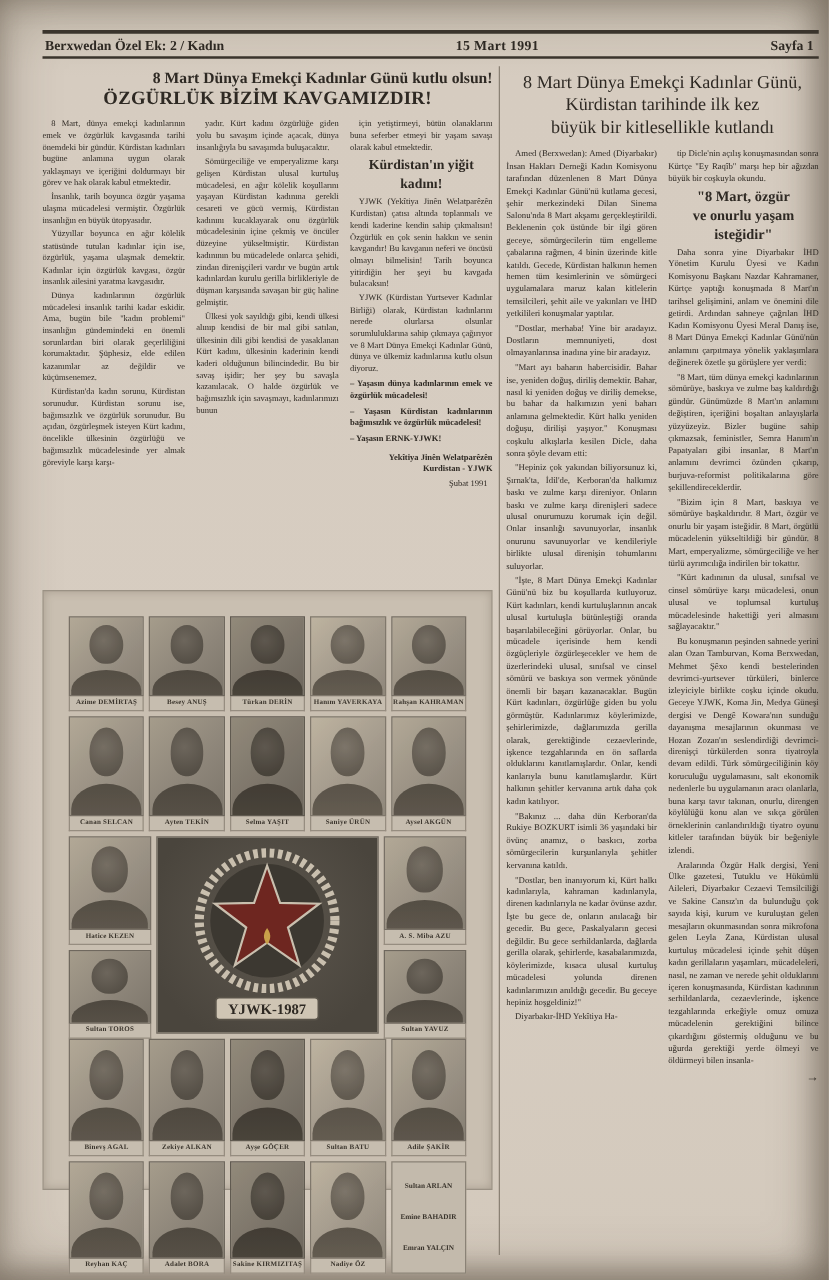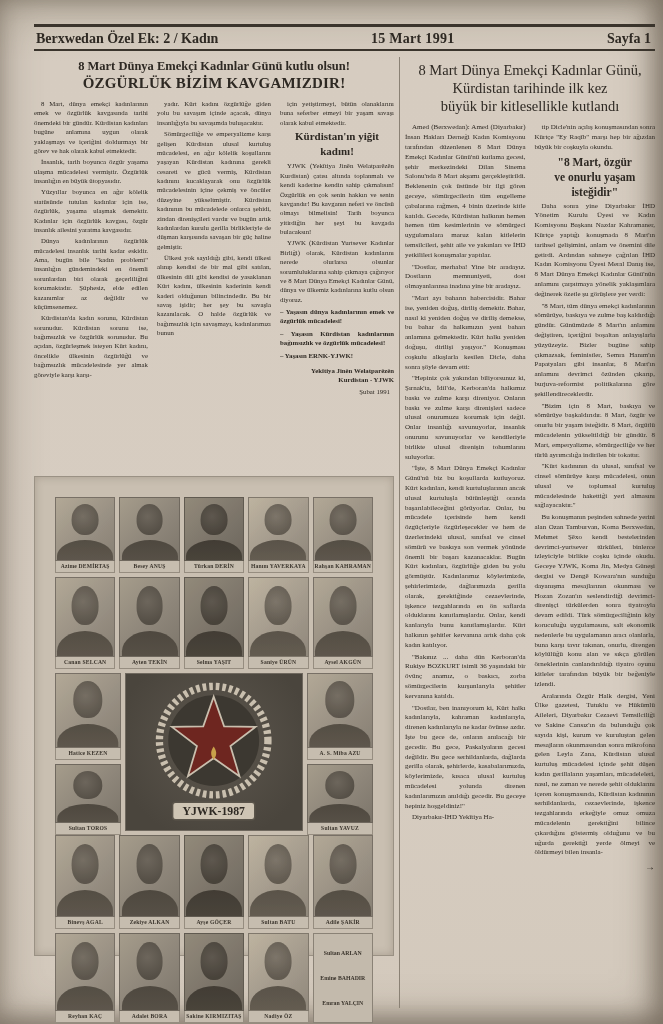--- a/index.html
+++ b/index.html
@@ -13,31 +13,31 @@
   .page{
     position:absolute;inset:0;
     background:linear-gradient(180deg,#cdc4b6 0,#d6ccc0 6%,#d7cdc1 70%,#d3c9bc 100%);
     box-shadow:inset 0 0 46px rgba(70,58,44,.38), inset -14px 0 22px rgba(70,58,44,.28), inset 0 -10px 18px rgba(70,58,44,.22);
   }
   .inner{position:absolute;left:34px;right:8px;top:24px;bottom:6px;}
   
   .toprule{height:3px;background:#3a342c;margin-bottom:2px;}
   .masthead{
     display:flex;justify-content:space-between;align-items:center;
-    padding:2px 4px 2px 2px;font-size:14px;font-weight:bold;
+    padding:2px 4px 2px 2px;font-size:11px;font-weight:bold;
   }
   .masthead .c{letter-spacing:.3px;}
   .headrule{height:2px;background:#3a342c;margin-bottom:6px;}
   
   .cols{display:flex;align-items:stretch;}
   .leftside{width:360px;flex:0 0 360px;}
   .vdivider{width:1px;background:#8a8174;margin:0 5px;flex:0 0 1px;}
   .rightside{flex:1;min-width:0;}
   
-  .kicker{text-align:center;font-size:12.5px;font-weight:bold;margin:2px 0 1px;}
+  .kicker{text-align:right;font-size:12.5px;font-weight:bold;margin:2px 0 1px;}
   .l-headline{text-align:center;font-size:15px;font-weight:bold;letter-spacing:.2px;margin-bottom:7px;}
   .l-cols{display:flex;gap:9px;height:372px;overflow:hidden;text-align:justify;}
   .l-col{flex:1;min-width:0;font-size:6.8px;line-height:1.38;}
   .l-col p{margin:0 0 2px;text-indent:7px;}
   .subhead{font-size:11px;font-weight:bold;text-align:center;margin:5px 0 4px;text-indent:0 !important;}
   .slogan{font-weight:bold;text-indent:0 !important;margin:3px 0 !important;}
   .sig{font-weight:bold;text-align:right;text-indent:0 !important;margin:6px 0 0 !important;}
   .sig2{font-weight:bold;text-align:right;text-indent:0 !important;margin:0 !important;}
   .sig3{text-align:right;text-indent:0 !important;margin:2px 4px 0 0 !important;}
   

